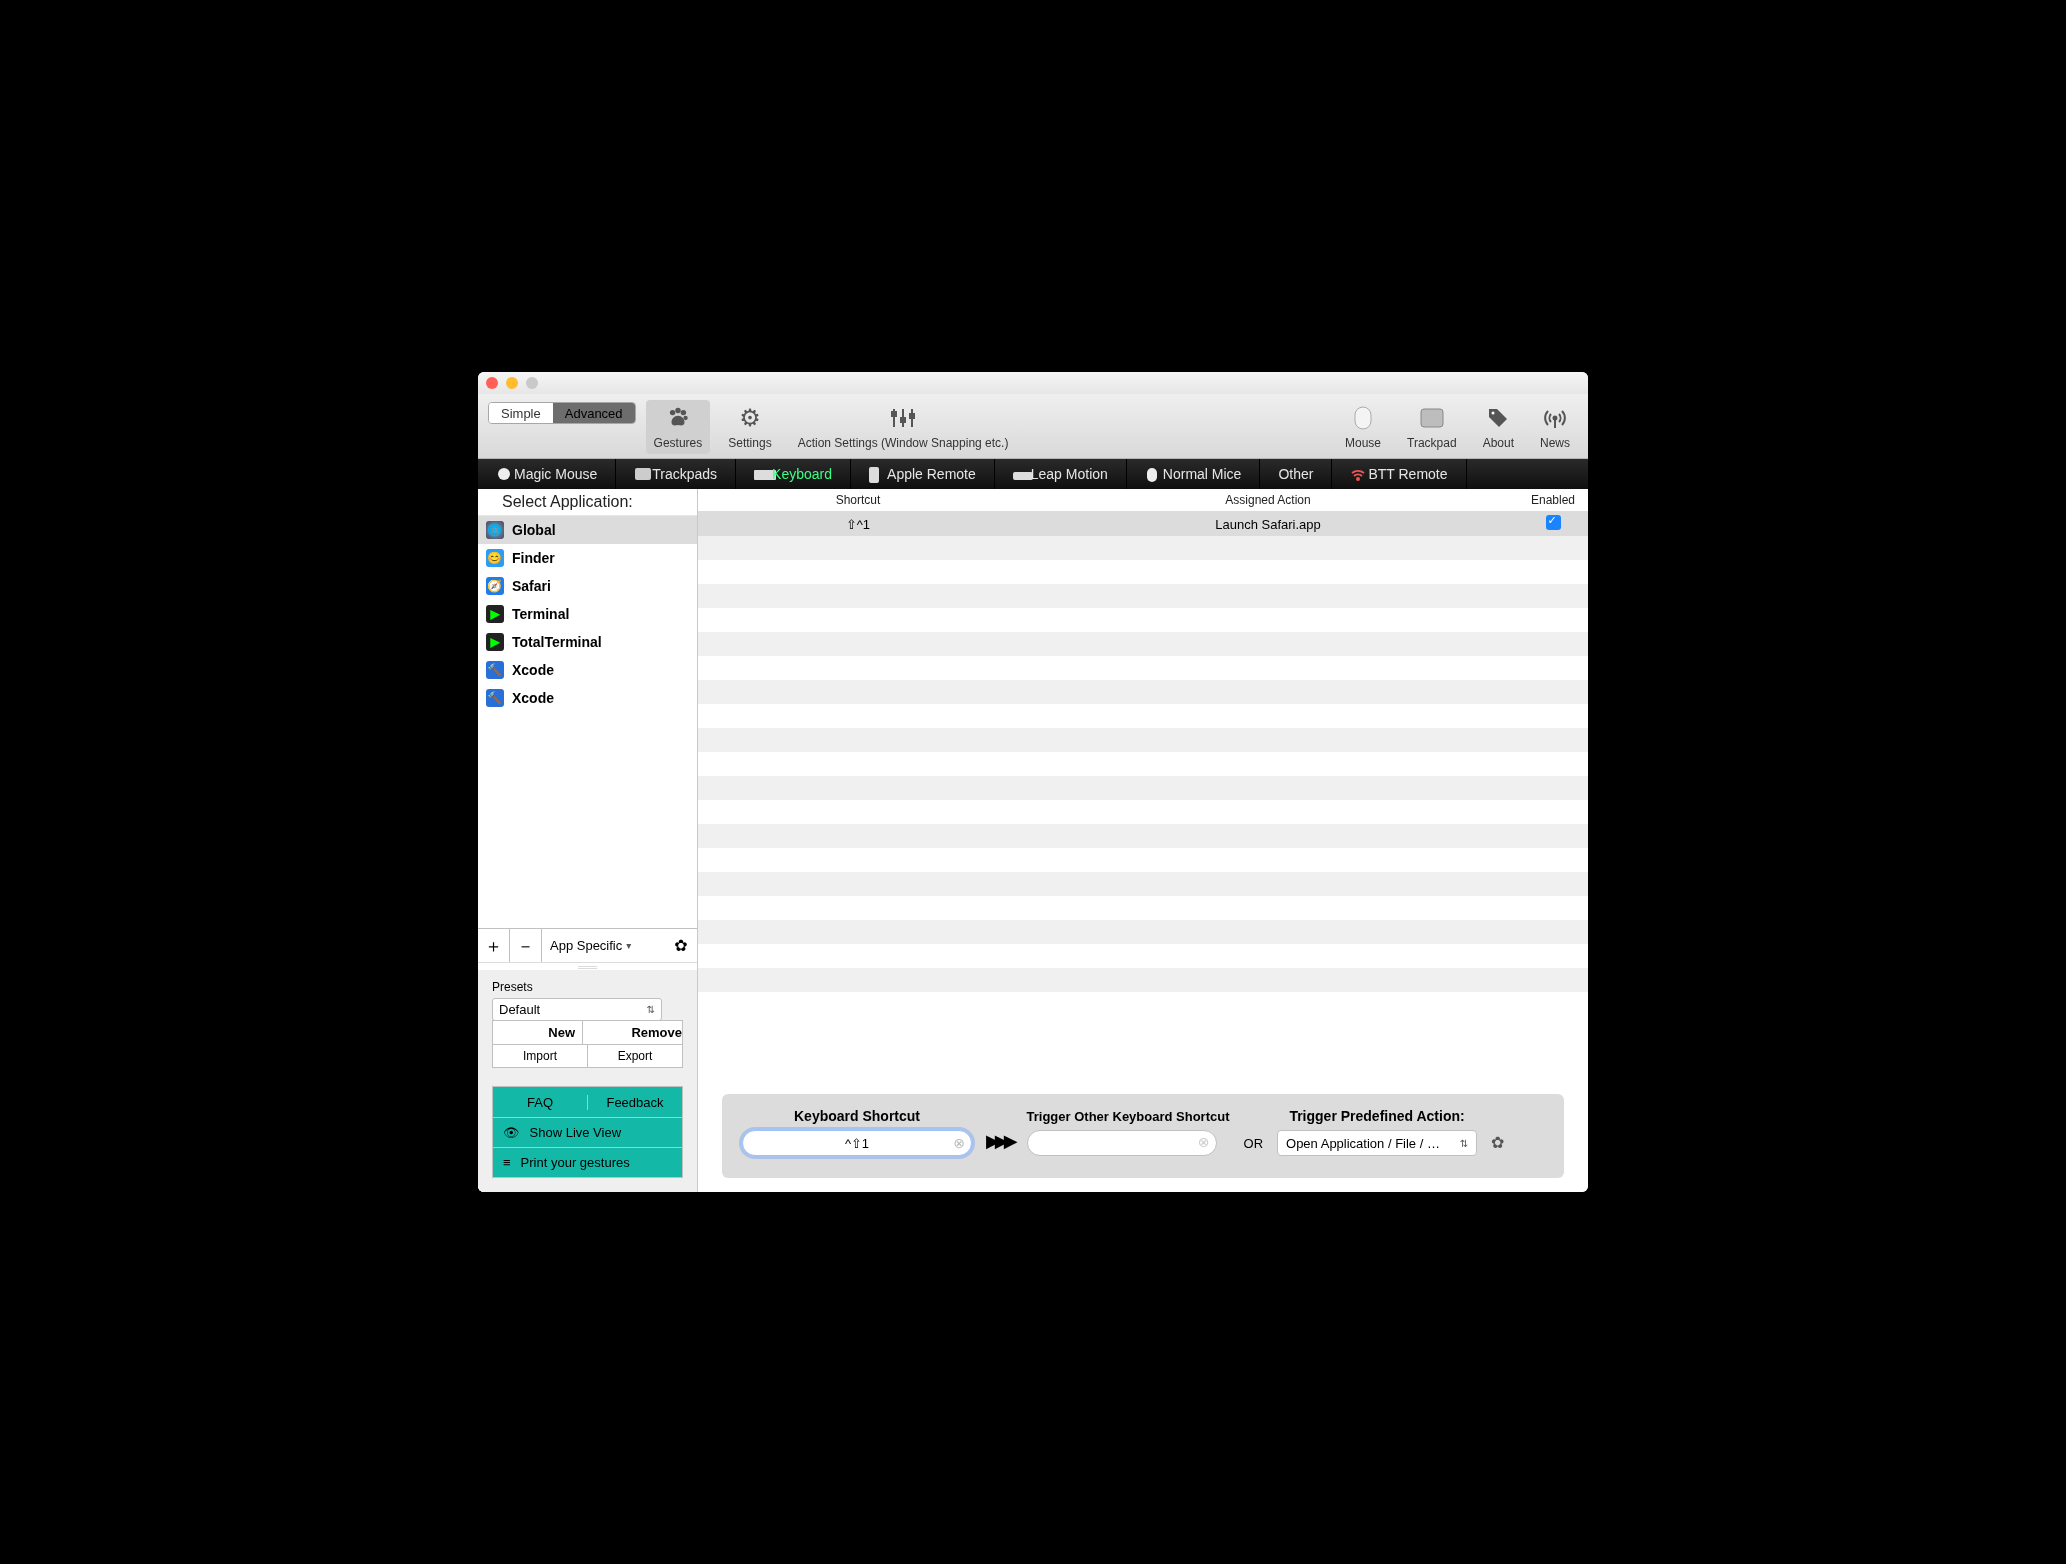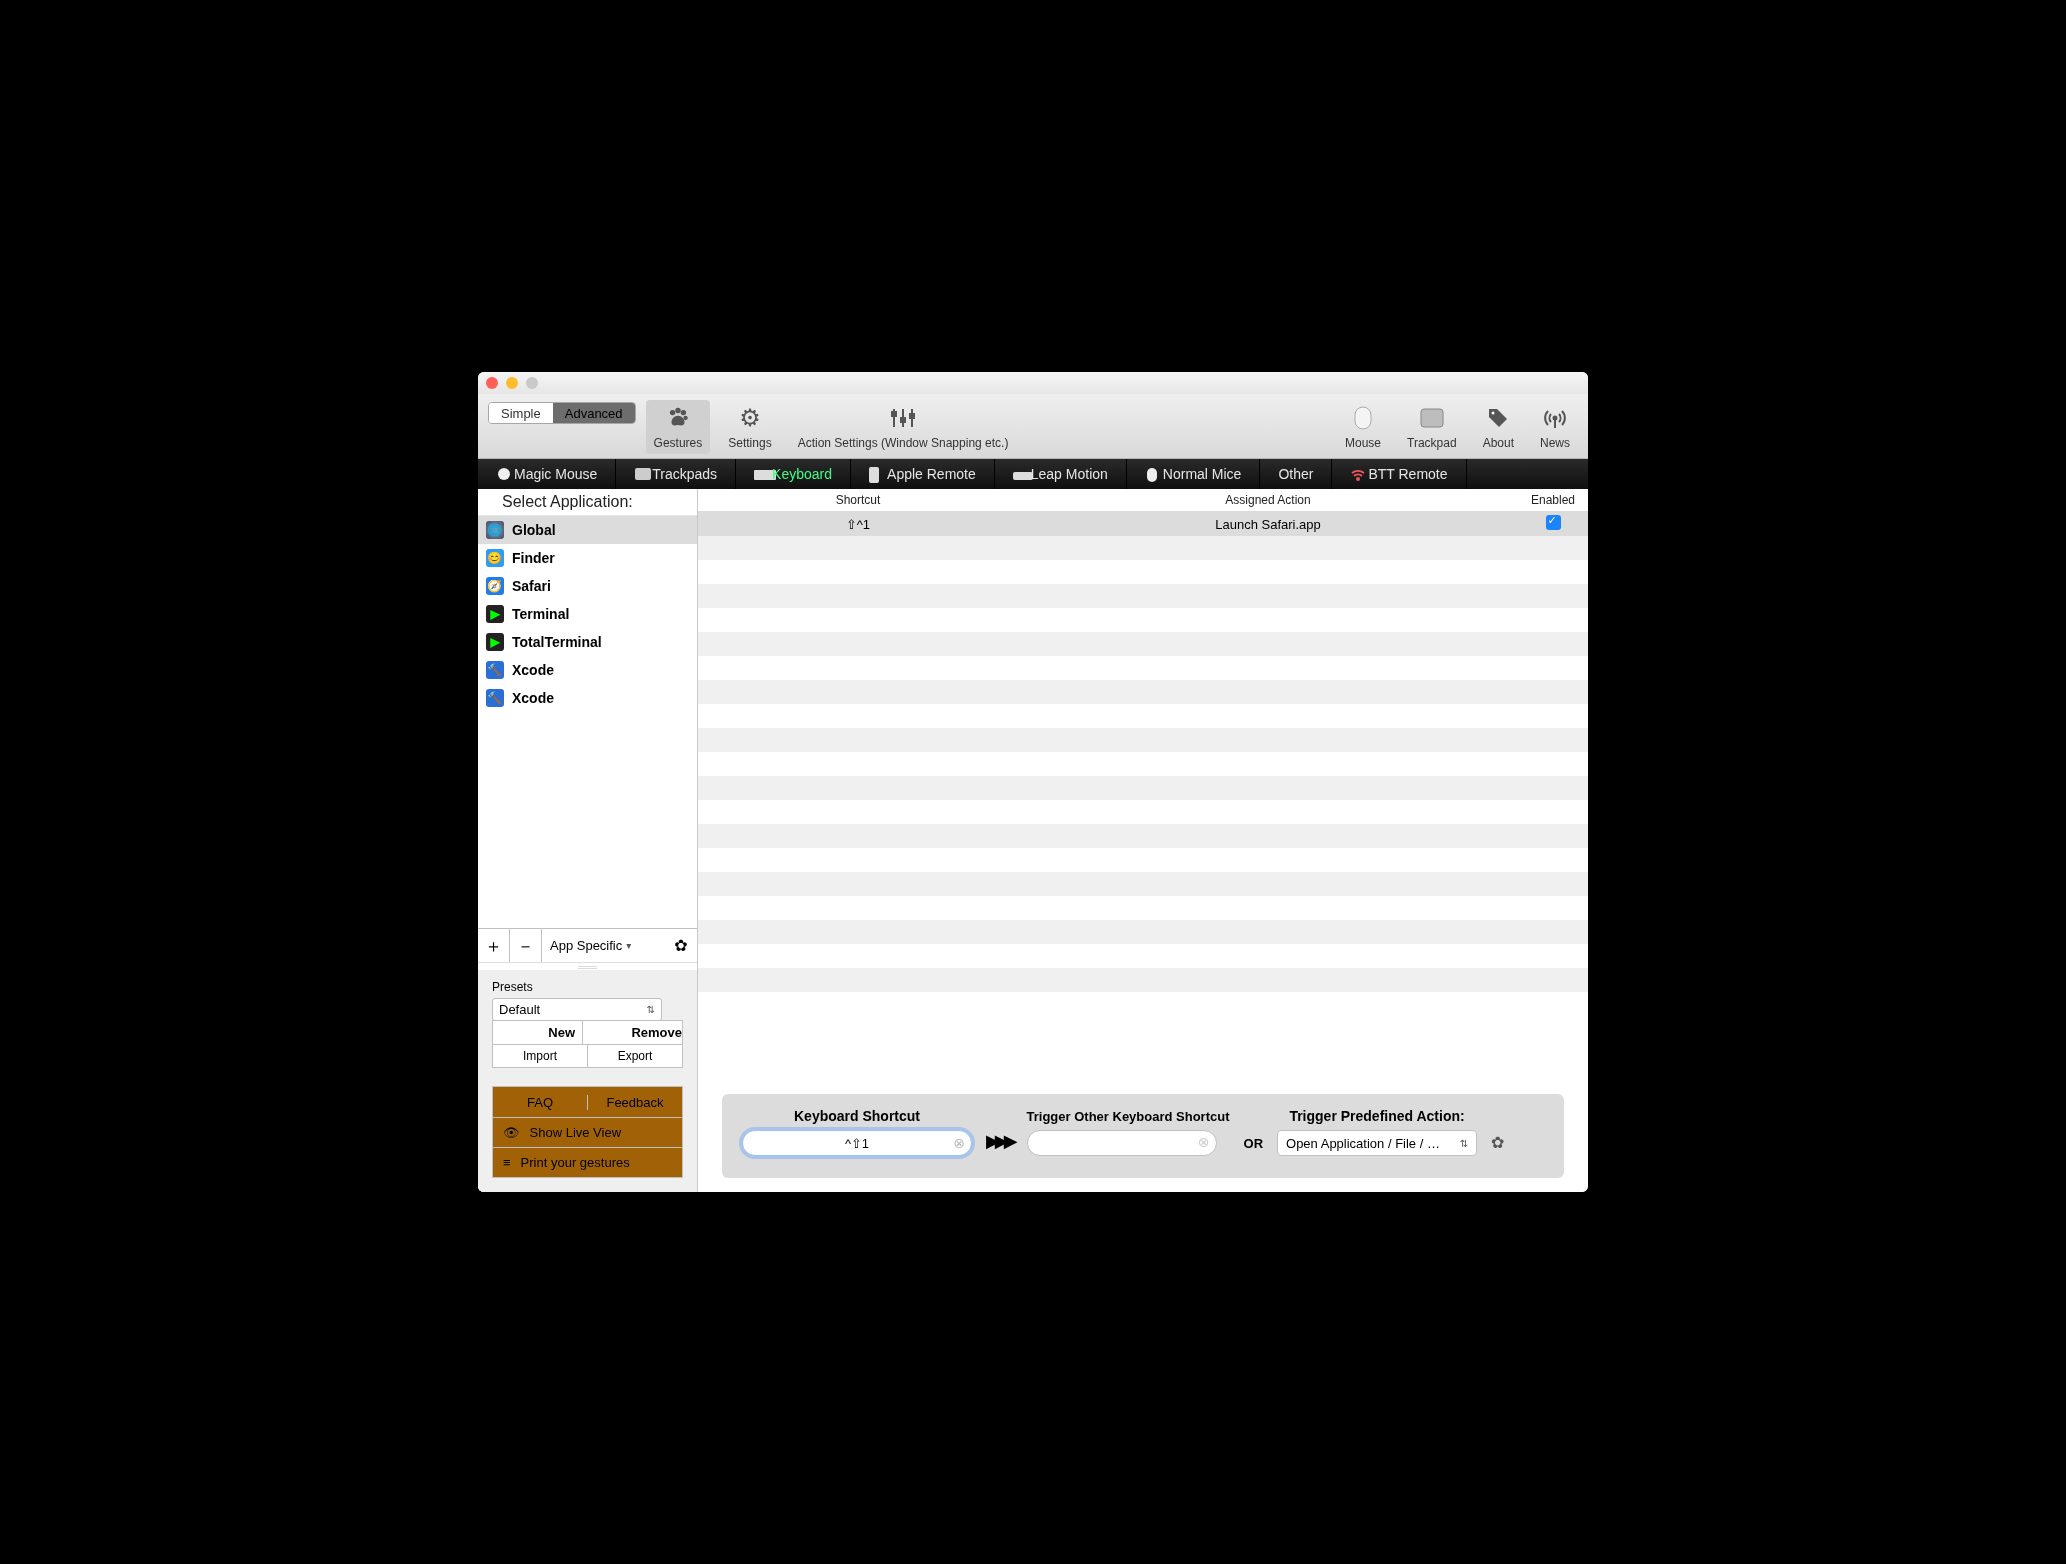--- a/index.html
+++ b/index.html
@@ -94,21 +94,21 @@
   }
   .btnrow { display:flex; }
   .btnrow .mb {
     border:1px solid #c0c0c0; padding:4px 0; text-align:center; font-size:13px; background:#fff;
     flex:1;
   }
   .btnrow.top .mb { font-weight:600;padding-left:48px; }
   .btnrow .mb:first-child { border-right:none;}
   .btnrow.top { margin-top:-1px; }
   .btnrow.bot .mb { font-size:12px; border-top:none;}
-  .linkbox { margin-top:18px; border:1px solid #c0c0c0; background:#a16207;}
+  .linkbox { margin-top:18px; border:1px solid #c0c0c0; background:#14b8a6;}
   .linkbox .lr { display:flex; height:30px; align-items:center; }
   .linkbox .lr + .lr { border-top:1px solid #c0c0c0;}
   .linkbox .half { flex:1; text-align:center; font-size:13px; }
   .linkbox .half + .half { border-left:1px solid #c0c0c0;}
   .linkbox .full { display:flex; align-items:center; gap:10px; padding:0 10px; font-size:13px;}
   
   .content { flex:1; display:flex; flex-direction:column; }
   .colheads { display:flex; background:#fff; border-bottom:1px solid #dcdcdc; font-size:12px; color:#222;}
   .ch { padding:4px 6px; text-align:center; }
   .ch.shortcut { flex:0 0 320px; }
@@ -140,21 +140,21 @@
   .shortcut-field {
     background:#fff; border:1px solid #9cc2ff; border-radius:14px; height:26px;
     box-shadow:0 0 0 3px rgba(80,150,255,0.35); display:flex; align-items:center; justify-content:center; position:relative;
   }
   .shortcut-field .clr { position:absolute; right:6px; color:#bbb; font-size:14px;}
   .arrows { font-size:18px; letter-spacing:-5px; align-self:flex-end; padding-bottom:4px;}
   .plain-field {
     background:#fff; border:1px solid #c0c0c0; border-radius:14px; height:26px; width:190px; position:relative;
   }
   .plain-field .clr { position:absolute; right:6px; top:3px; color:#ccc; font-size:14px;}
-  .or { font-weight:700; align-self:flex-end; padding-bottom:5px;}
+  .or { font-weight:400; align-self:flex-end; padding-bottom:5px;}
   .action-select {
     background:#fff; border:1px solid #c0c0c0; border-radius:4px; height:26px; width:200px;
     display:flex; align-items:center; padding:0 8px; font-size:13px; justify-content:space-between;
   }
   .geartail { align-self:flex-end; padding-bottom:4px; color:#555; font-size:16px;}
   .caret { font-size:10px; color:#555;}
 </style>
 </head>
 <body>
 

